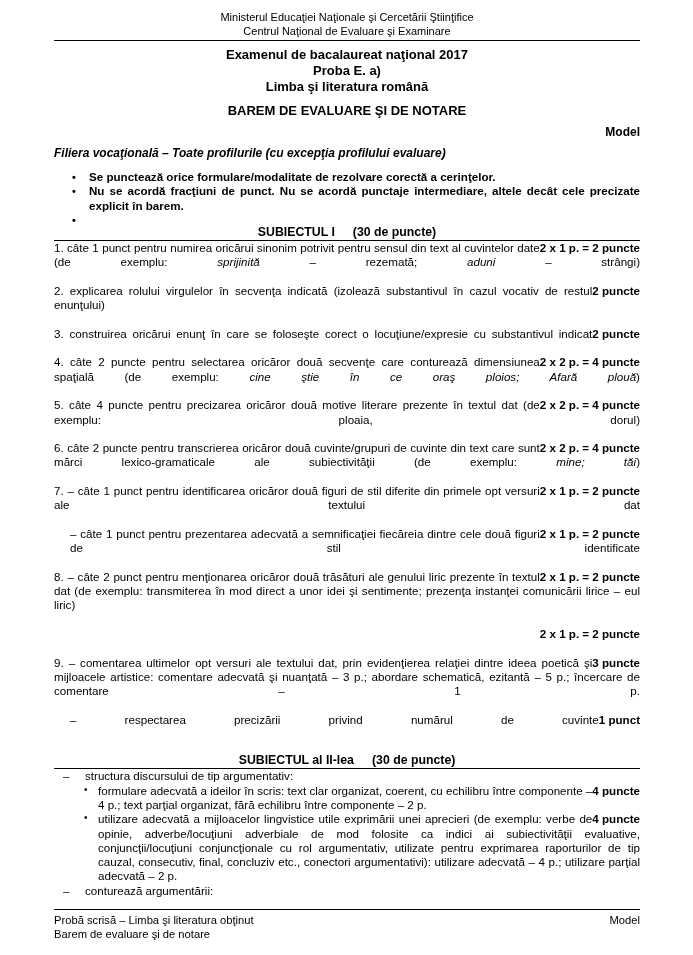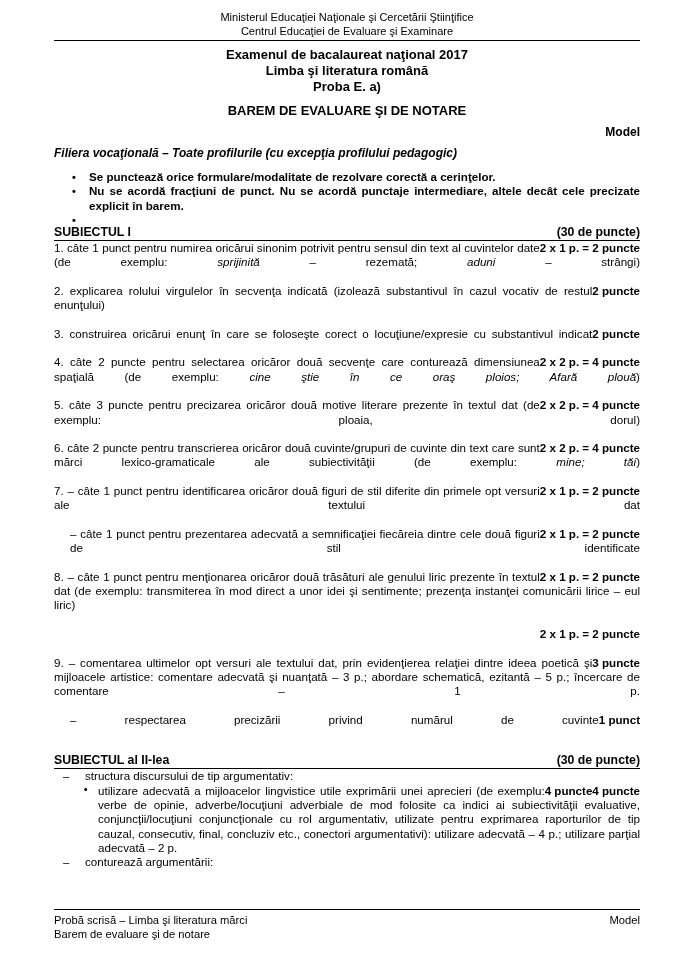--- a/index.html
+++ b/index.html
@@ -87,21 +87,21 @@
   .intro .bl .dot {
     position: absolute;
     left: 18px;
     top: 0px;
     font-size: 11px;
   }
 
   
   .sec-head {
     display: flex;
-    justify-content: space-between;
+    justify-content: center;
     align-items: baseline;
     font-weight: bold;
     font-size: 12.3px;
     line-height: 15px;
     border-bottom: 1.3px solid #000;
     margin-top: 12px;
     gap: 18px;
   }
 
   
@@ -174,34 +174,34 @@
 </style>
 </head>
 <body>
 
 <div id="page">
 
   <div class="sheet">
 
     <div class="ministry">
       <div>Ministerul Educaţiei Naţionale şi Cercetării Ştiinţifice</div>
-      <div>Centrul Educaţiei de Evaluare şi Examinare</div>
+      <div>Centrul Naţional de Evaluare şi Examinare</div>
     </div>
     <div class="rule-top"></div>
 
     <div class="title-block">
       <div>Examenul de bacalaureat naţional 2017</div>
+      <div>Proba E. a)</div>
       <div>Limba şi literatura română</div>
-      <div>Proba E. a)</div>
     </div>
     <div class="title-barem">BAREM DE EVALUARE ŞI DE NOTARE</div>
     <div class="model-right">Model</div>
 
     <div class="filiera">
-      <div>Filiera vocaţională – Toate profilurile (cu excepţia profilului pedagogic)</div>
+      <div>Filiera vocaţională – Toate profilurile (cu excepţia profilului evaluare)</div>
     </div>
 
     <div class="intro">
       <div class="bl">
         <span class="dot">•</span>
         <span>Se punctează orice formulare/modalitate de rezolvare corectă a cerinţelor.</span>
       </div>
       <div class="bl">
         <span class="dot">•</span>
         <span>Nu se acordă fracţiuni de punct. Nu se acordă punctaje intermediare, altele decât cele precizate explicit în barem.</span>
@@ -238,21 +238,21 @@
 
       <div class="item">
         <span class="pts">2 x 2 p. = 4 puncte</span>
         <span>4.</span>
         <span>câte 2 puncte pentru selectarea oricăror două secvenţe care conturează dimensiunea spaţială (de exemplu: </span><span class="ital">cine ştie în ce oraş ploios; Afară plouă</span><span>)</span>
       </div>
 
       <div class="item">
         <span class="pts">2 x 2 p. = 4 puncte</span>
         <span>5.</span>
-        <span>câte 3 puncte pentru precizarea oricăror două motive literare prezente în textul dat (de exemplu: ploaia, dorul)</span>
+        <span>câte 4 puncte pentru precizarea oricăror două motive literare prezente în textul dat (de exemplu: ploaia, dorul)</span>
       </div>
 
       <div class="item">
         <span class="pts">2 x 2 p. = 4 puncte</span>
         <span>6.</span>
         <span>câte 2 puncte pentru transcrierea oricăror două cuvinte/grupuri de cuvinte din text care sunt mărci lexico-gramaticale ale subiectivităţii (de exemplu: </span><span class="ital">mine; tăi</span><span>)</span>
       </div>
 
       <div class="item">
         <span class="pts">2 x 1 p. = 2 puncte</span>
@@ -260,21 +260,21 @@
         <span>– câte 1 punct pentru identificarea oricăror două figuri de stil diferite din primele opt versuri ale textului dat</span>
       </div>
       <div class="item ind">
         <span class="pts">2 x 1 p. = 2 puncte</span>
         <span>– câte 1 punct pentru prezentarea adecvată a semnificaţiei fiecăreia dintre cele două figuri de stil identificate</span>
       </div>
 
       <div class="item">
         <span class="pts">2 x 1 p. = 2 puncte</span>
         <span>8.</span>
-        <span>– câte 1 punct pentru menţionarea oricăror două trăsături ale genului liric prezente în textul dat (de exemplu: transmiterea în mod direct a unor idei şi sentimente; prezenţa instanţei comunicării lirice – eul liric)</span>
+        <span>– câte 2 punct pentru menţionarea oricăror două trăsături ale genului liric prezente în textul dat (de exemplu: transmiterea în mod direct a unor idei şi sentimente; prezenţa instanţei comunicării lirice – eul liric)</span>
       </div>
       <div class="item ind">
         <span class="pts">2 x 1 p. = 2 puncte</span>
       </div>
 
       <div class="item">
         <span class="pts">3 puncte</span>
         <span>9.</span>
         <span>– comentarea ultimelor opt versuri ale textului dat, prin evidenţierea relaţiei dintre ideea poetică şi mijloacele artistice: comentare adecvată şi nuanţată – 3 p.; abordare schematică, ezitantă – 5 p.; încercare de comentare – 1 p.</span>
       </div>
@@ -293,39 +293,40 @@
     <div class="body-txt">
 
       <div class="dash-item">
         <span class="dash">–</span>
         <span>structura discursului de tip argumentativ:</span>
       </div>
 
       <div class="dot-item">
         <span class="dot">•</span>
         <span class="pts">4 puncte</span>
+        <span>formulare adecvată a ideilor în scris: text clar organizat, coerent, cu echilibru între componente – 4 p.; text parţial organizat, fără echilibru între componente – 2 p.</span>
       </div>
 
       <div class="dot-item">
         <span class="dot">•</span>
         <span class="pts">4 puncte</span>
         <span>utilizare adecvată a mijloacelor lingvistice utile exprimării unei aprecieri (de exemplu: verbe de opinie, adverbe/locuţiuni adverbiale de mod folosite ca indici ai subiectivităţii evaluative, conjuncţii/locuţiuni conjuncţionale cu rol argumentativ, utilizate pentru exprimarea raporturilor de tip cauzal, consecutiv, final, concluziv etc., conectori argumentativi): utilizare adecvată – 4 p.; utilizare parţial adecvată – 2 p.</span>
       </div>
 
       <div class="dash-item">
         <span class="dash">–</span>
         <span>conturează argumentării:</span>
       </div>
 
     </div>
 
   </div>
 
   <div class="footer">
     <div class="footer-row">
-      <span>Probă scrisă – Limba şi literatura mărci</span>
+      <span>Probă scrisă – Limba şi literatura obţinut</span>
       <span>Model</span>
     </div>
     <div>Barem de evaluare şi de notare</div>
     <div class="footer-ital">Filiera teoretică – Profilul real; Filiera tehnologică; Filiera vocaţională – Toate profilurile (cu excepţia profilului pedagogic)</div>
   </div>
 
 </div>
 
 </body></html>

